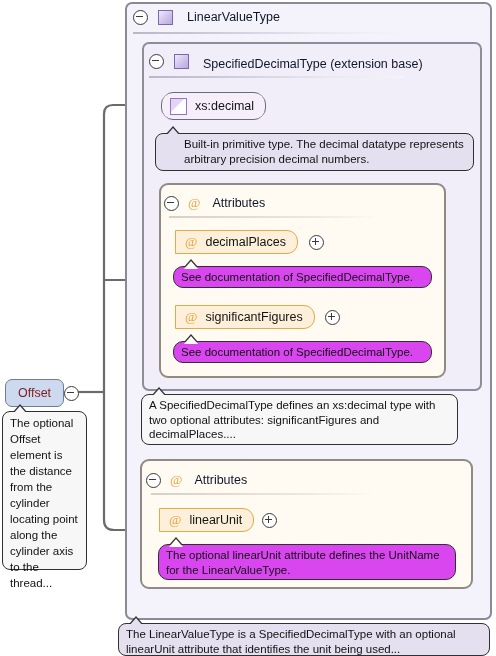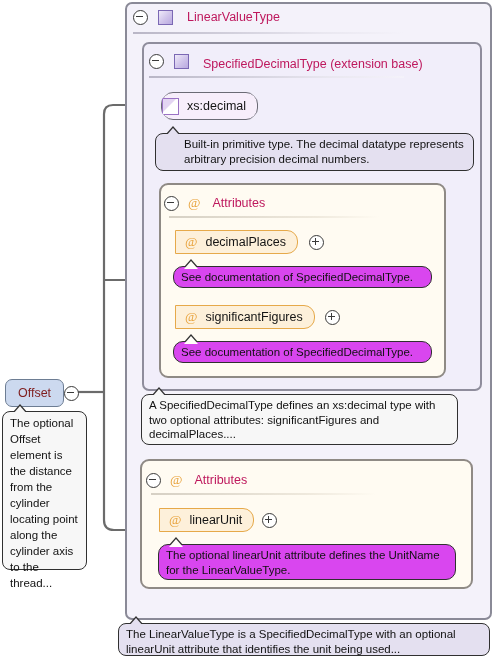--- a/index.html
+++ b/index.html
@@ -42,21 +42,21 @@
 
   
   .phead {
     position: absolute;
     display: flex;
     align-items: center;
     height: 22px;
   }
   .phead .ptitle {
     font-size: 12.5px;
-    color: #be185d;
+    color: #0f172a;
     white-space: nowrap;
     line-height: 1;
   }
   .hrule {
     position: absolute;
     height: 2px;
     background: linear-gradient(to right, #b9b6c6, #e9e7f0 70%, #f4f2fa);
   }
   .hrule-attr {
     position: absolute;
@@ -104,21 +104,21 @@
     flex: 0 0 auto;
     font-family: "Liberation Serif", serif;
   }
 
   
   .simple-box {
     position: absolute;
     display: flex;
     align-items: center;
     gap: 8px;
-    padding: 0 11px 0 0;
+    padding: 0 11px 0 8px;
     height: 26px;
     background: #f7eefb;
     border: 1.6px solid #6b6b75;
     border-radius: 12px;
     -webkit-clip-path: polygon(8px 0, calc(100% - 8px) 0, 100% 8px, 100% calc(100% - 8px), calc(100% - 8px) 100%, 8px 100%, 0 calc(100% - 8px), 0 8px);
     clip-path: polygon(8px 0, calc(100% - 8px) 0, 100% 8px, 100% calc(100% - 8px), calc(100% - 8px) 100%, 8px 100%, 0 calc(100% - 8px), 0 8px);
   }
   .simple-box .slabel {
     font-size: 12.5px;
     color: #141414;

